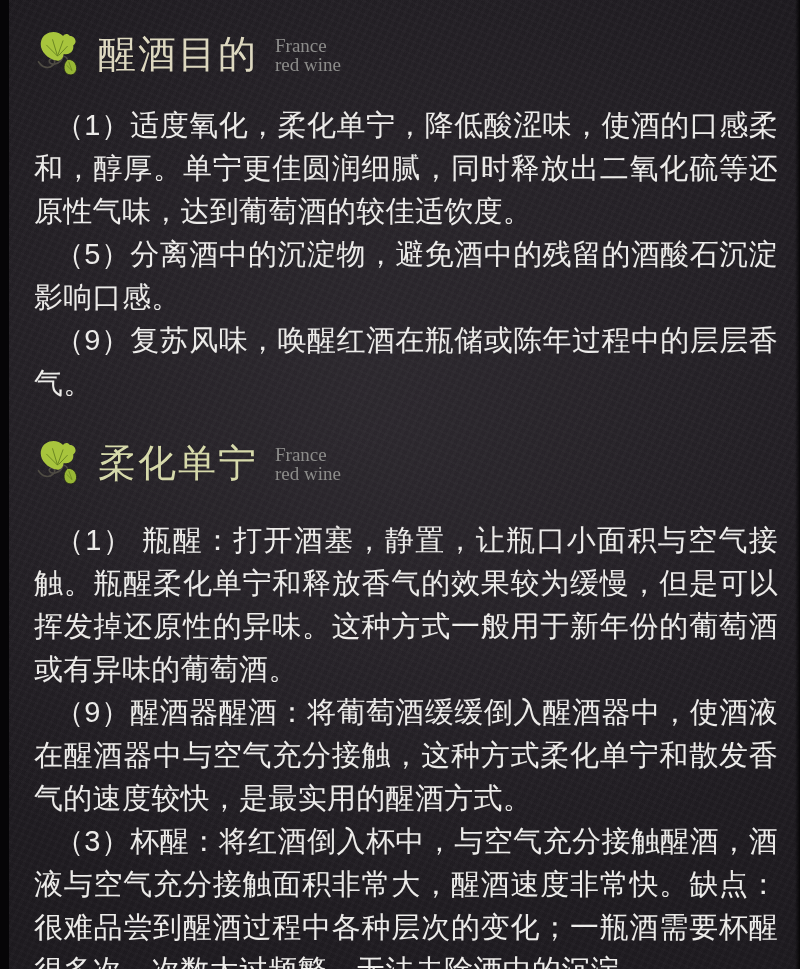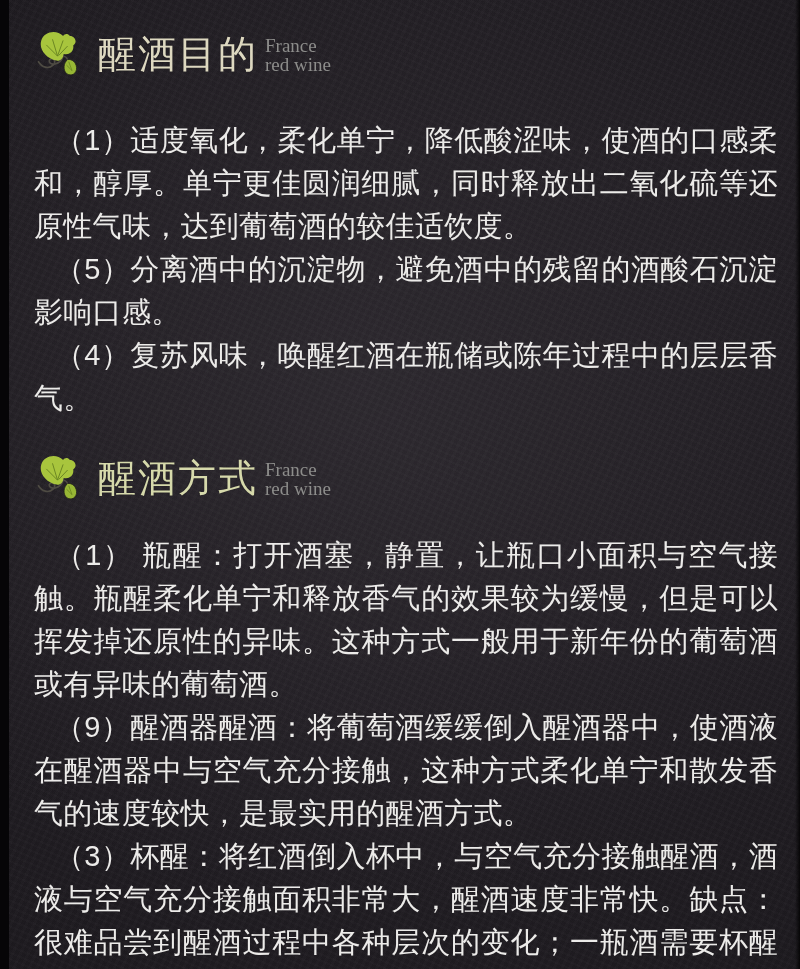--- a/index.html
+++ b/index.html
@@ -44,24 +44,24 @@
     font-size:38px; font-weight:300; line-height:1.05;
     letter-spacing:2px; padding-bottom:3px;
     text-shadow:0 0 1px rgba(0,0,0,0.4);
   }
   .sec-purpose .title { color:#ddd8c0; }
   .sec-method  .title { color:#d6d9ab; }
 
   .subtitle {
     font-family:"Liberation Serif", serif;
     color:#8d8d8b; font-size:19px; line-height:19px;
-    margin-left:7px; padding-bottom:4px;
+    margin-left:17px; padding-bottom:4px;
   }
 
-  .paras { margin-top:41px; }
+  .paras { margin-top:26px; }
   .para {
     color:#ecebe9;
     font-size:29px; line-height:43px;
     font-weight:500;
     text-indent:0.72em;
     text-align:justify;
     letter-spacing:0.3px;
   }
 
   .sec-method { margin-top:24px; }
@@ -88,37 +88,37 @@
       </span>
       <h1 class="title">醒酒目的</h1>
       <div class="subtitle">
         <div>France</div>
         <div>red wine</div>
       </div>
     </header>
     <div class="paras">
       <p class="para">（1）适度氧化，柔化单宁，降低酸涩味，使酒的口感柔和，醇厚。单宁更佳圆润细腻，同时释放出二氧化硫等还原性气味，达到葡萄酒的较佳适饮度。</p>
       <p class="para">（5）分离酒中的沉淀物，避免酒中的残留的酒酸石沉淀影响口感。</p>
-      <p class="para">（4）复苏风味，唤醒红酒在瓶储或陈年过程中的层层香气。</p>
+      <p class="para">（9）复苏风味，唤醒红酒在瓶储或陈年过程中的层层香气。</p>
     </div>
   </section>
 
   <section class="sec-method">
     <header class="sec-head">
       <span class="leaf">
         <svg viewBox="0 0 100 88" xmlns="http://www.w3.org/2000/svg">
           <path d="M8 56 C14 66, 26 70, 34 62 C40 56, 36 48, 30 51 C24 54, 28 62, 38 60 C46 58, 50 52, 52 46" fill="none" stroke="#4e4b43" stroke-width="3" stroke-linecap="round"></path>
           <path d="M52 10 C40 -2, 18 2, 13 18 C8 34, 22 50, 40 54 C47 55, 52 50, 53 42 C62 45, 72 38, 70 27 C78 22, 74 10, 64 10 C60 5, 55 6, 52 10 Z" fill="#a8c53d"></path>
           <path d="M33 16 L42 46 M22 26 L42 46 M52 18 L42 46 M60 28 L44 45" fill="none" stroke="#65801f" stroke-width="1.6"></path>
           <path d="M60 52 C53 58, 51 70, 58 77 C66 83, 77 78, 76 66 C75 57, 68 51, 60 52 Z" fill="#98b735" stroke="#23251a" stroke-width="1.5"></path>
           <path d="M62 56 L68 72 M58 62 L68 72" fill="none" stroke="#65801f" stroke-width="1.3"></path>
           <path d="M60 52 C58 48, 55 46, 52 46" fill="none" stroke="#4e4b43" stroke-width="2.5"></path>
         </svg>
       </span>
-      <h1 class="title">醒酒方式</h1>
+      <h1 class="title">柔化单宁</h1>
       <div class="subtitle">
         <div>France</div>
         <div>red wine</div>
       </div>
     </header>
     <div class="paras">
       <p class="para">（1） 瓶醒：打开酒塞，静置，让瓶口小面积与空气接触。瓶醒柔化单宁和释放香气的效果较为缓慢，但是可以挥发掉还原性的异味。这种方式一般用于新年份的葡萄酒或有异味的葡萄酒。</p>
       <p class="para">（9）醒酒器醒酒：将葡萄酒缓缓倒入醒酒器中，使酒液在醒酒器中与空气充分接触，这种方式柔化单宁和散发香气的速度较快，是最实用的醒酒方式。</p>
       <p class="para">（3）杯醒：将红酒倒入杯中，与空气充分接触醒酒，酒液与空气充分接触面积非常大，醒酒速度非常快。缺点：很难品尝到醒酒过程中各种层次的变化；一瓶酒需要杯醒很多次，次数太过频繁，无法去除酒中的沉淀。</p>
     </div>

